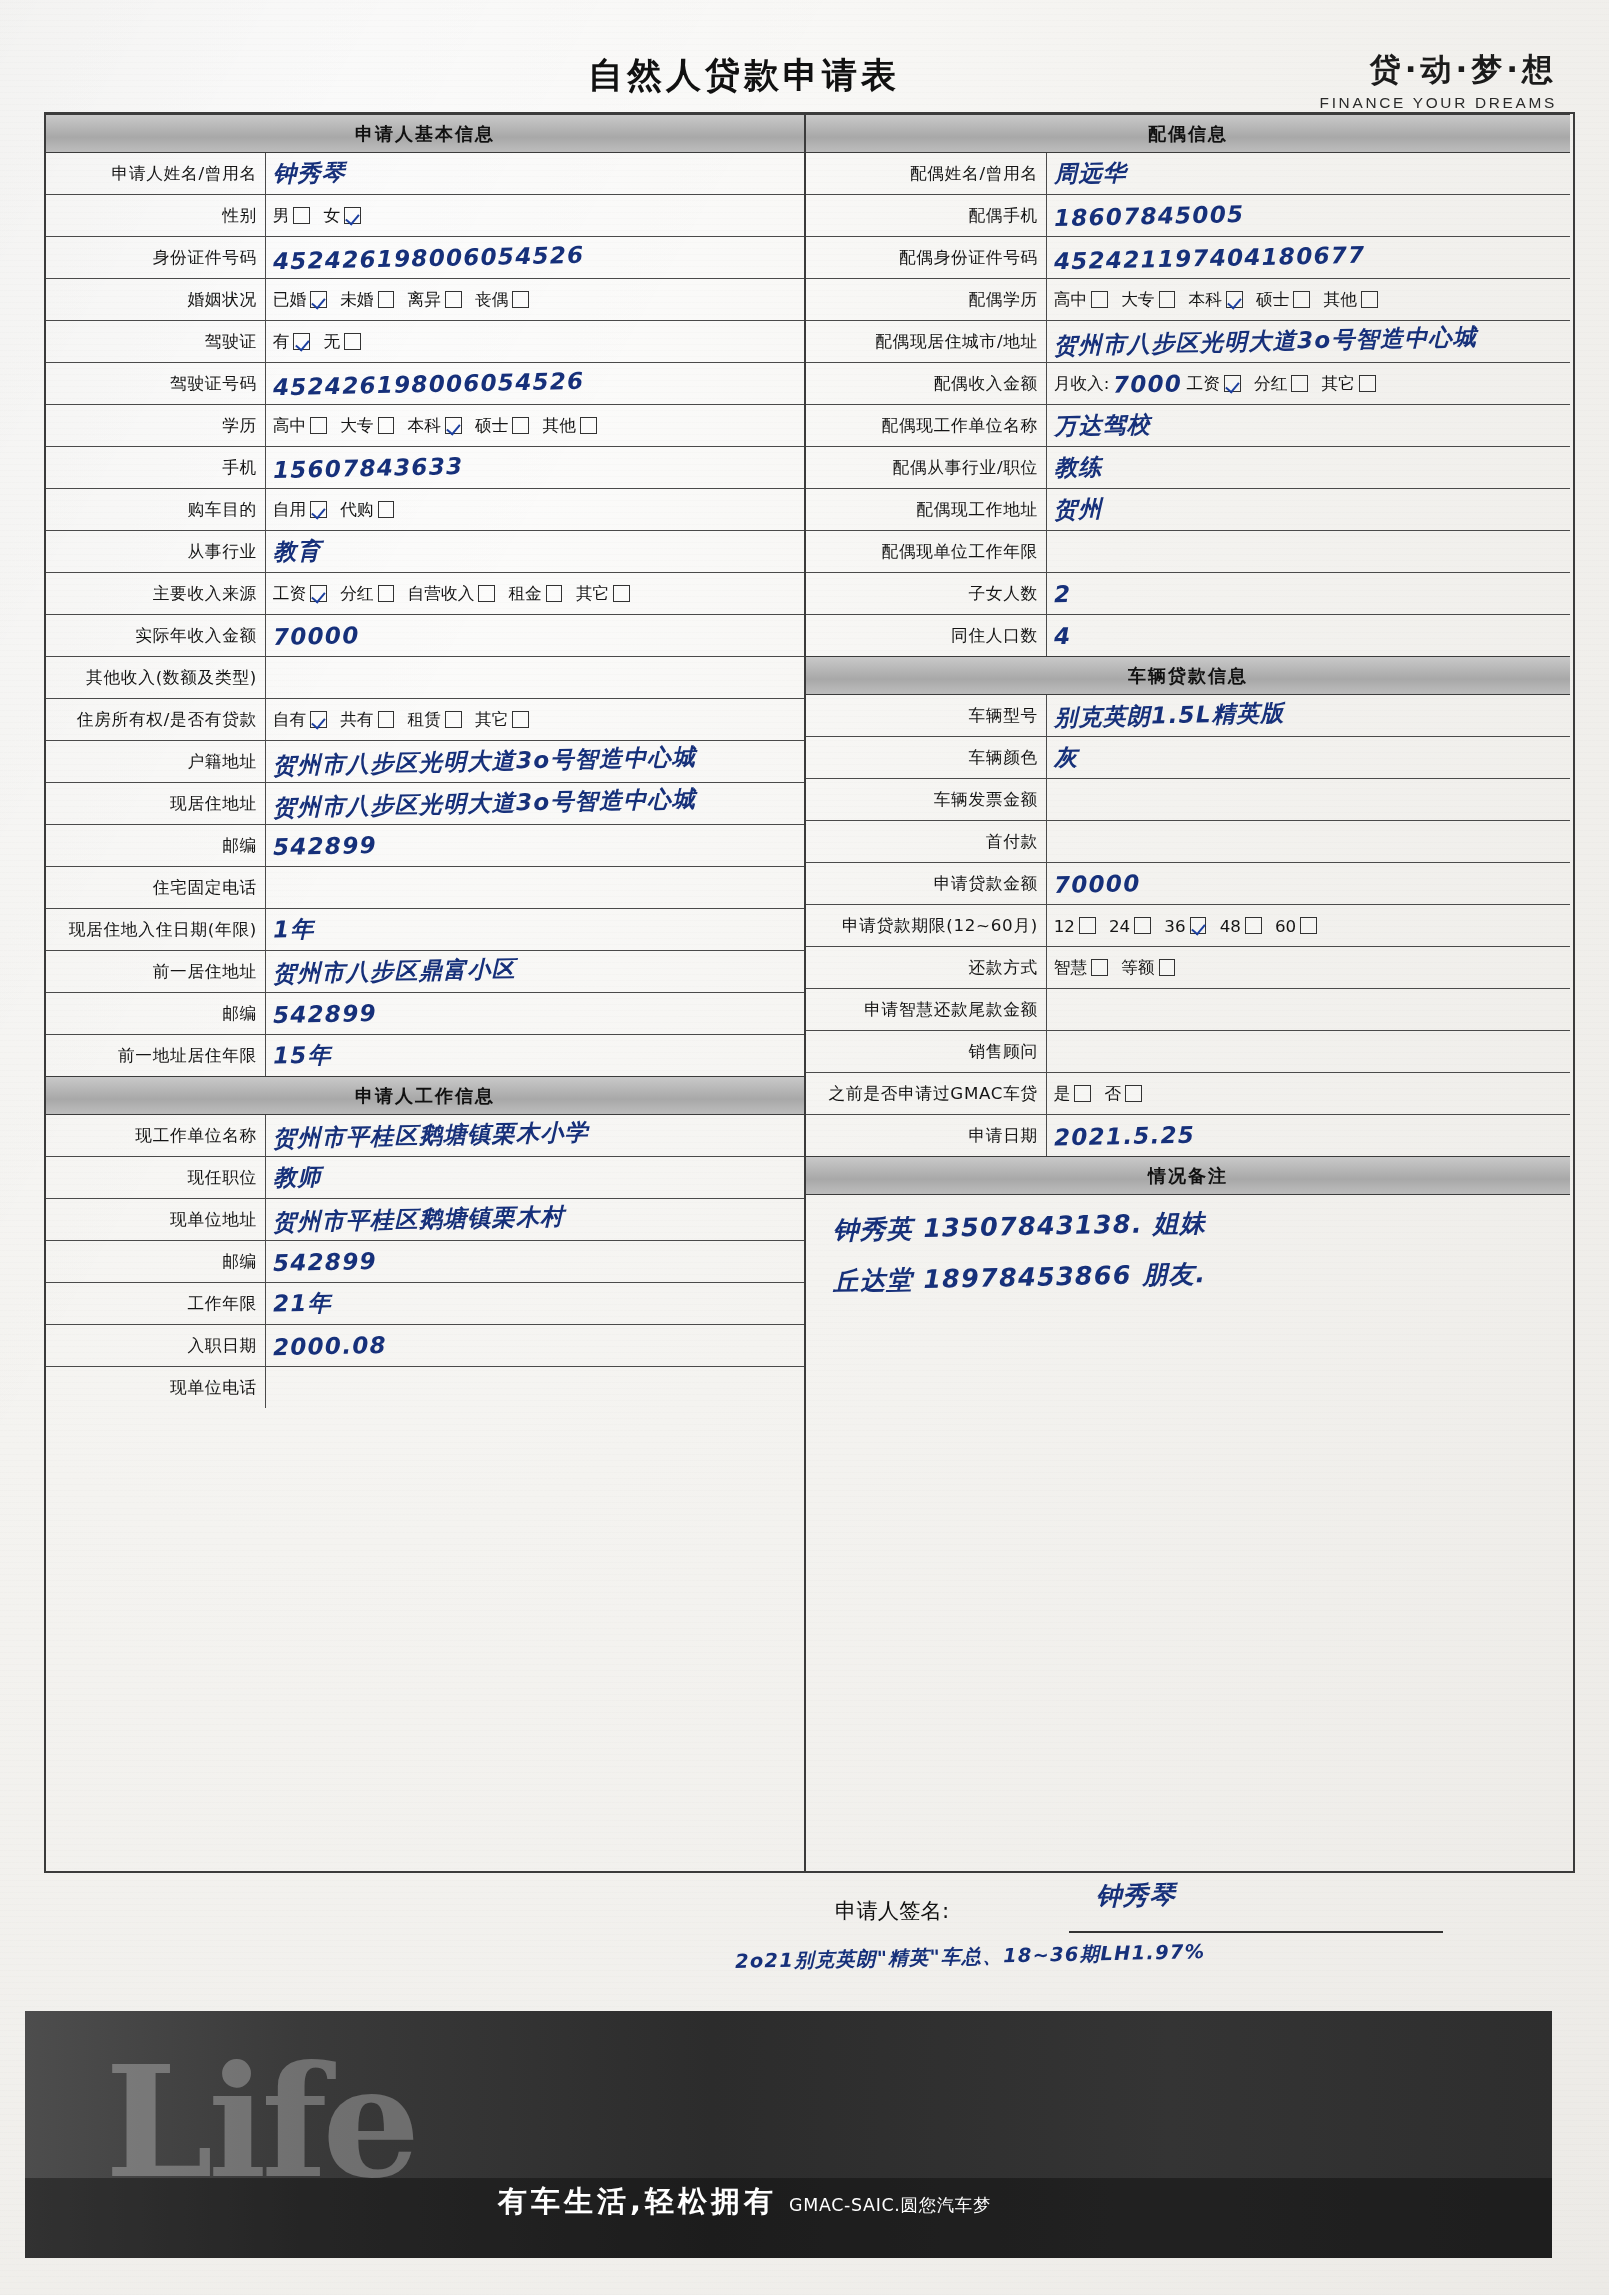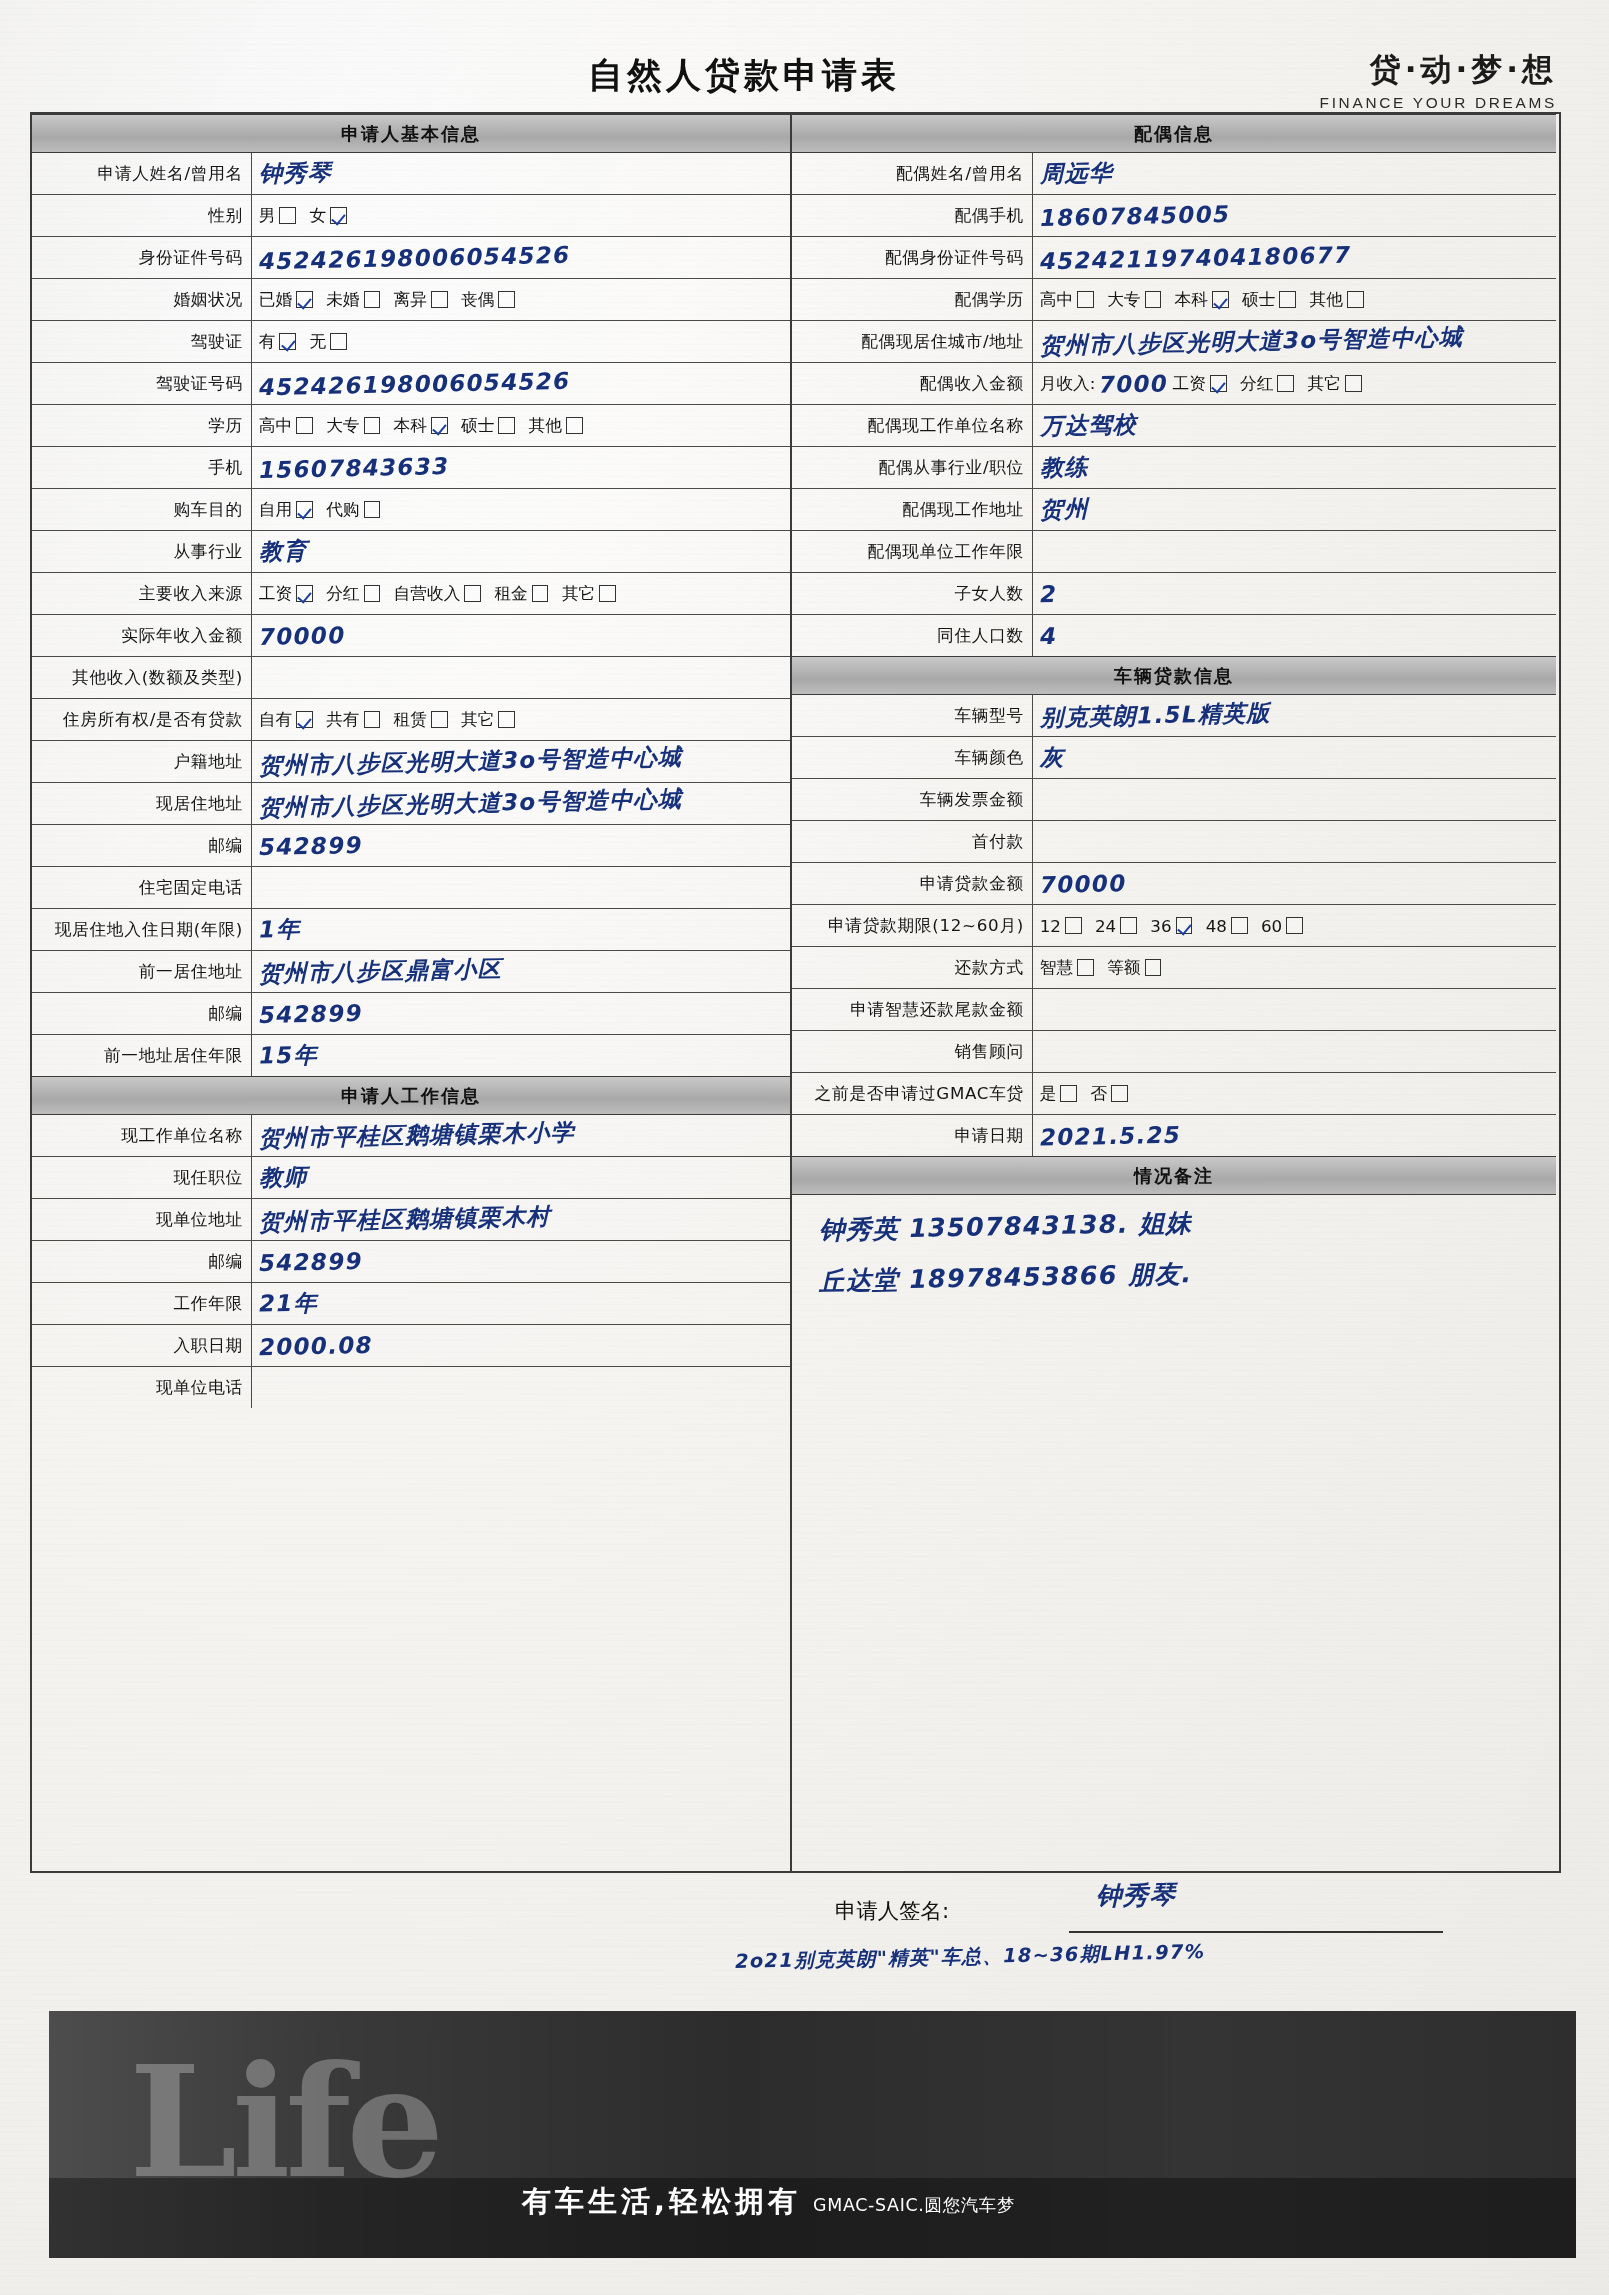--- a/index.html
+++ b/index.html
@@ -26,21 +26,21 @@
   
   .brand{position:absolute;right:52px;top:9.4px;text-align:right;margin-top:40px;}
   .brand .cn{font-size:31px;font-weight:bold;letter-spacing:4px;color:#1b1b1b;font-family:"DejaVu Sans",sans-serif;}
   .brand .en{font-size:15.4px;letter-spacing:2.7px;color:#2a2a2a;margin-top:2.7px;}
   .doc-title{
     position:absolute;left:588px;top:52px;font-size:35px;font-weight:bold;
     letter-spacing:4px;font-family:"DejaVu Sans",sans-serif;color:#111;
   }
   
   .frame{
-    position:absolute;left:30px;top:112px;width:1527px;height:1757px;
+    position:absolute;left:44px;top:112px;width:1527px;height:1757px;
     border:2.7px solid #3b3b3b;
   }
   .col-left{position:absolute;left:0;top:0;width:758px;height:100%;border-right:2.7px solid #3b3b3b;}
   .col-right{position:absolute;left:760px;top:0;width:764px;height:100%;}
 
   .sect-head{
     height:37px;line-height:37px;text-align:center;font-size:18px;font-weight:bold;
     letter-spacing:2px;color:#111;
     background:linear-gradient(180deg,#c9c9c9,#a8a8a8 60%,#bdbdbd);
     border-bottom:1.3px solid #3b3b3b;border-top:1.3px solid #3b3b3b;
@@ -81,21 +81,21 @@
   .hw.sm{font-size:19.4px;}
   .hw.lg{font-size:25.4px;}
   
   .notes{position:absolute;left:67px;top:1891px;font-size:18.7px;line-height:1.9;color:#111;font-family:"DejaVu Sans",sans-serif;}
   .sign-line{position:absolute;left:835px;top:1896px;font-size:21.4px;font-family:"DejaVu Sans",sans-serif;color:#111;}
   .sign-name{position:absolute;left:1096px;top:1879px;}
   .sign-rule{position:absolute;left:1069px;top:1931px;width:374px;border-bottom:2px solid #333;}
   .bottom-hw{position:absolute;left:735px;top:1943px;}
   
   .banner{
-    position:absolute;left:49px;top:2011px;width:1527px;height:247px;
+    position:absolute;left:25px;top:2011px;width:1527px;height:247px;
     background:linear-gradient(90deg,#4d4d4d 0%,#3a3a3a 18%,#2c2c2c 45%,#343434 75%,#2e2e2e 100%);
     overflow:hidden;
   }
   .banner .life{
     position:absolute;left:80px;top:20px;font-size:154px;font-weight:bold;color:rgba(255,255,255,.28);
     font-family:"DejaVu Serif",serif;letter-spacing:-5.3px;
   }
   .banner .slogan{
     position:absolute;left:461px;bottom:36px;color:#fff;font-size:29px;letter-spacing:4px;
     font-family:"DejaVu Sans",sans-serif;font-weight:bold;margin-left:12px;

